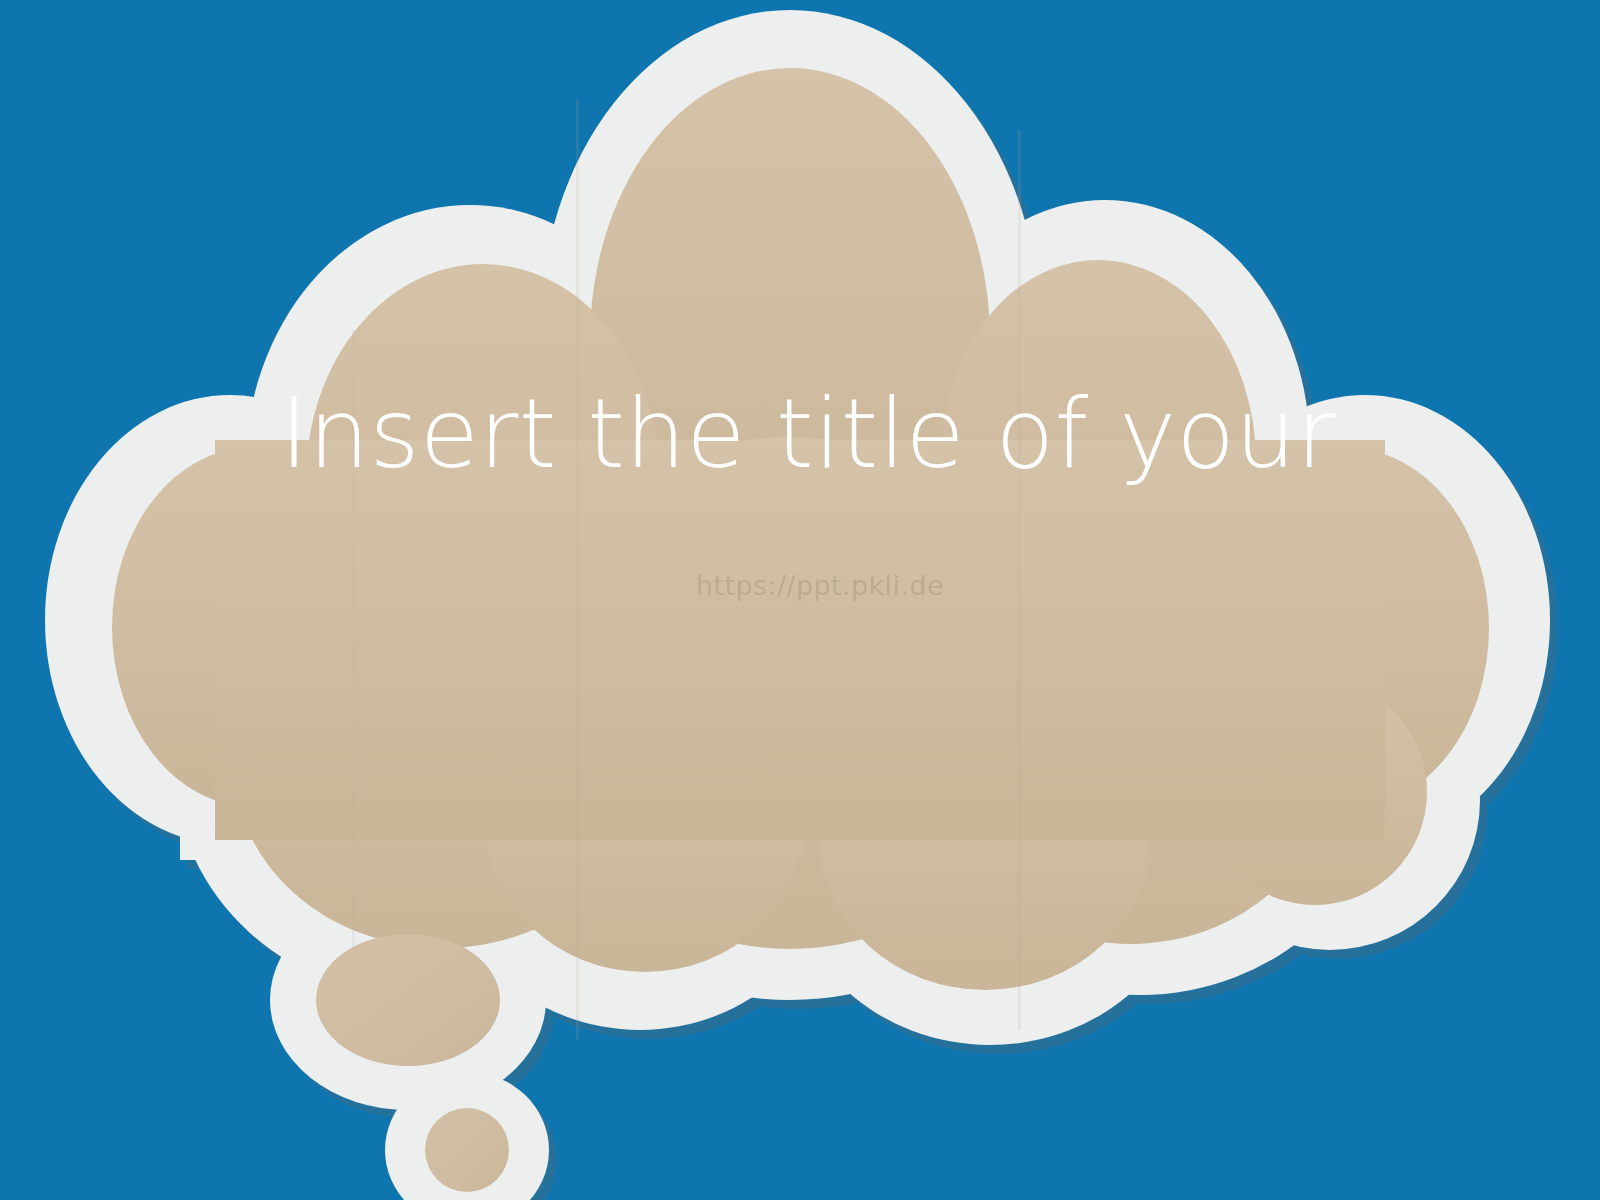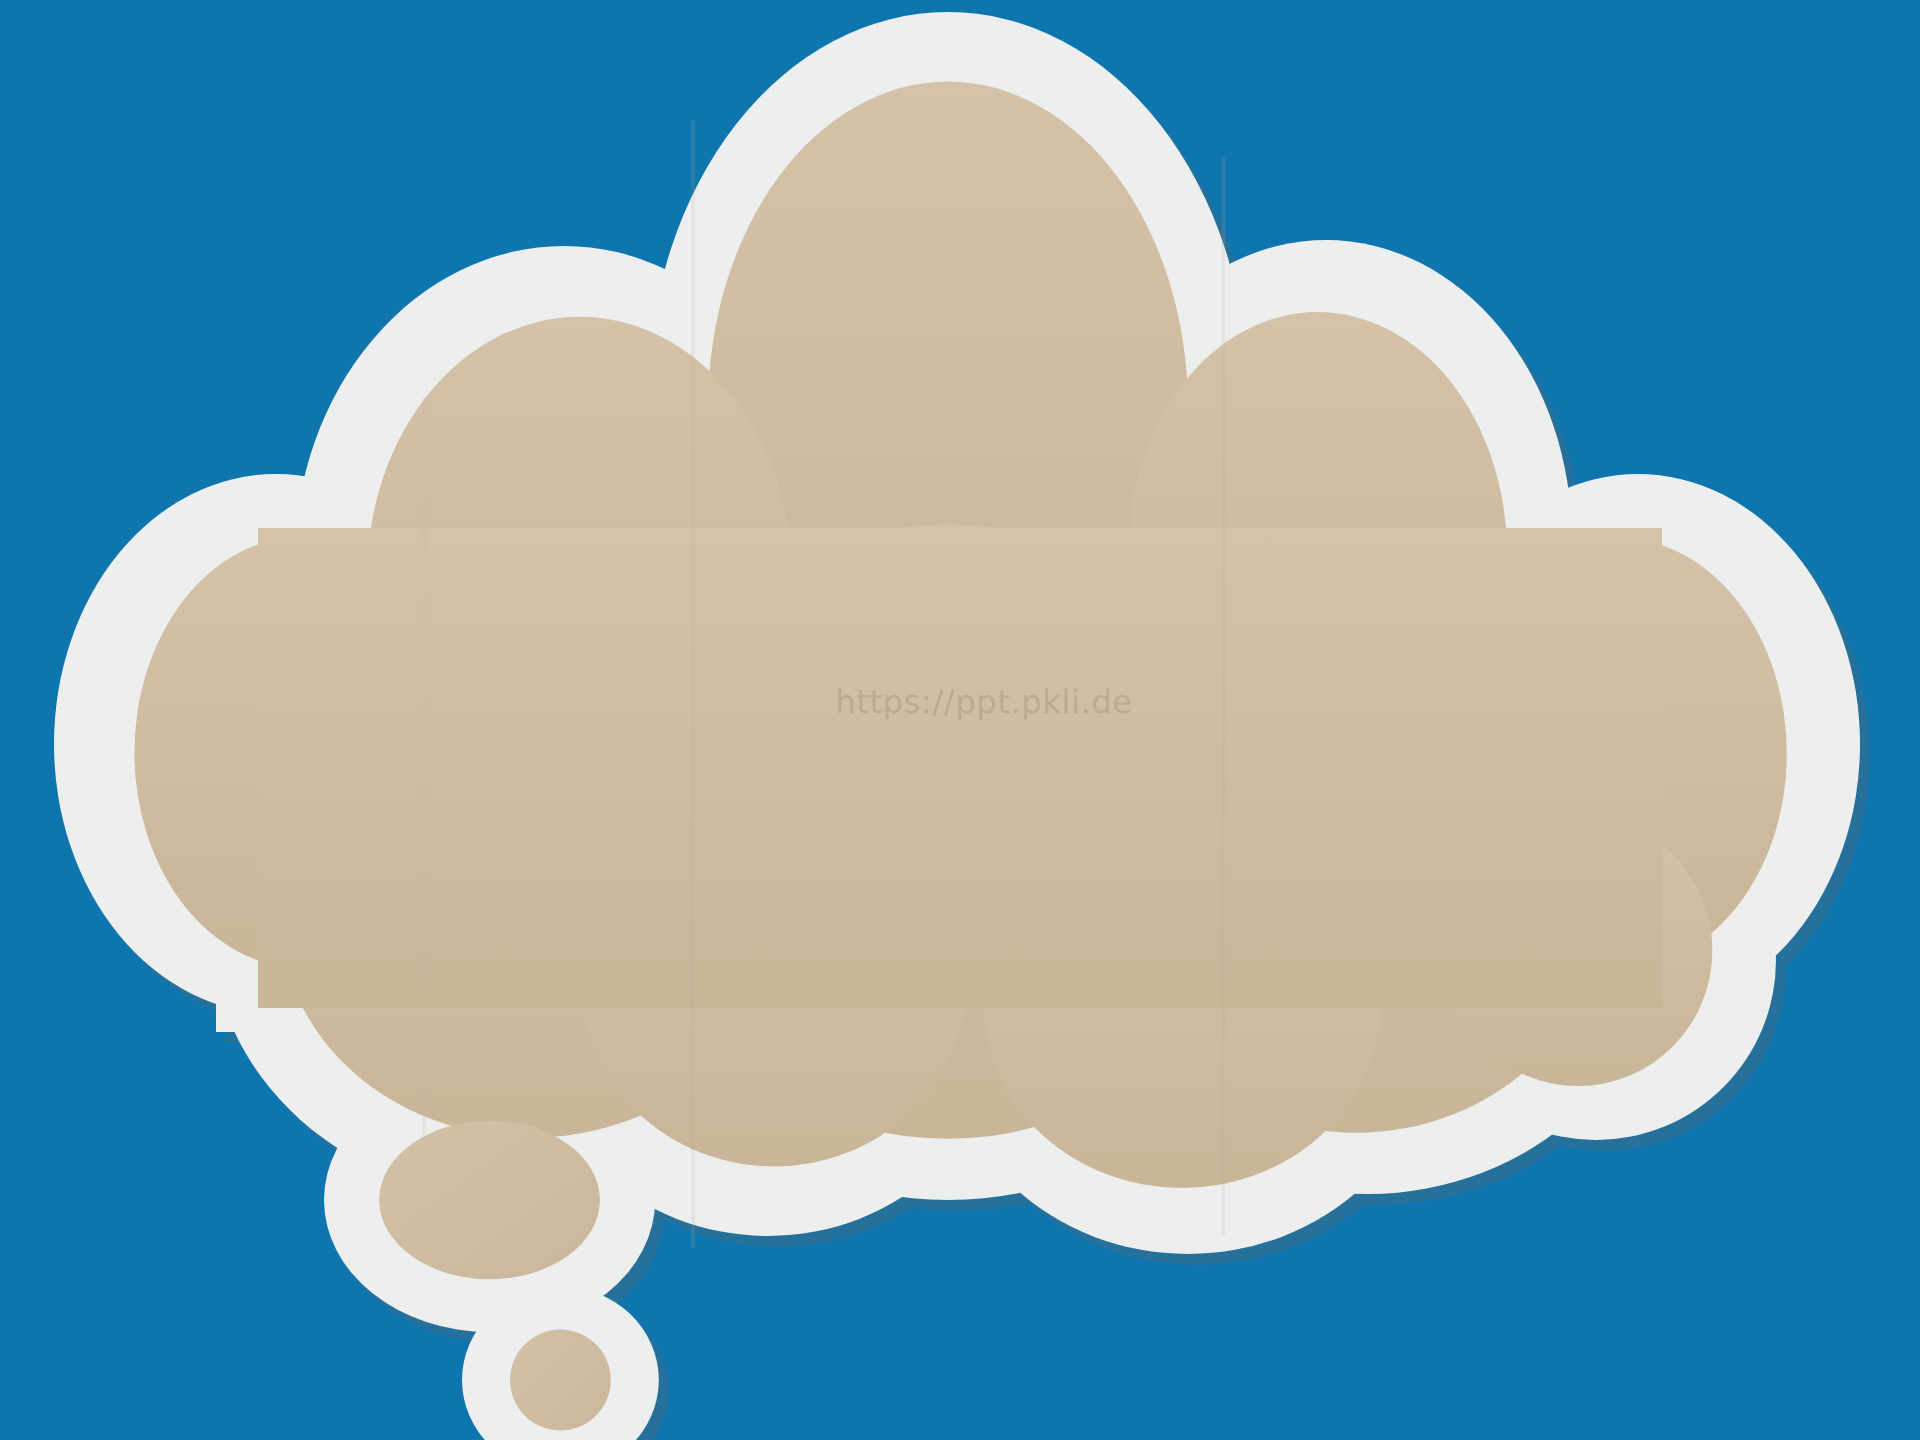--- a/index.html
+++ b/index.html
@@ -125,17 +125,18 @@
     </g>
 
     <g opacity="0.16">
       <rect x="576" y="100" width="3" height="940" fill="#bba98e"></rect>
       <rect x="1018" y="130" width="3" height="900" fill="#bba98e"></rect>
       <rect x="352" y="330" width="3" height="620" fill="#c6b49a"></rect>
     </g>
   </svg>
 
   <div id="title-block">
+    <div class="title-line">Insert the title of your</div>
   </div>
 
   <div id="watermark">https://ppt.pkli.de</div>
 
 </div>
 
 </body></html>

